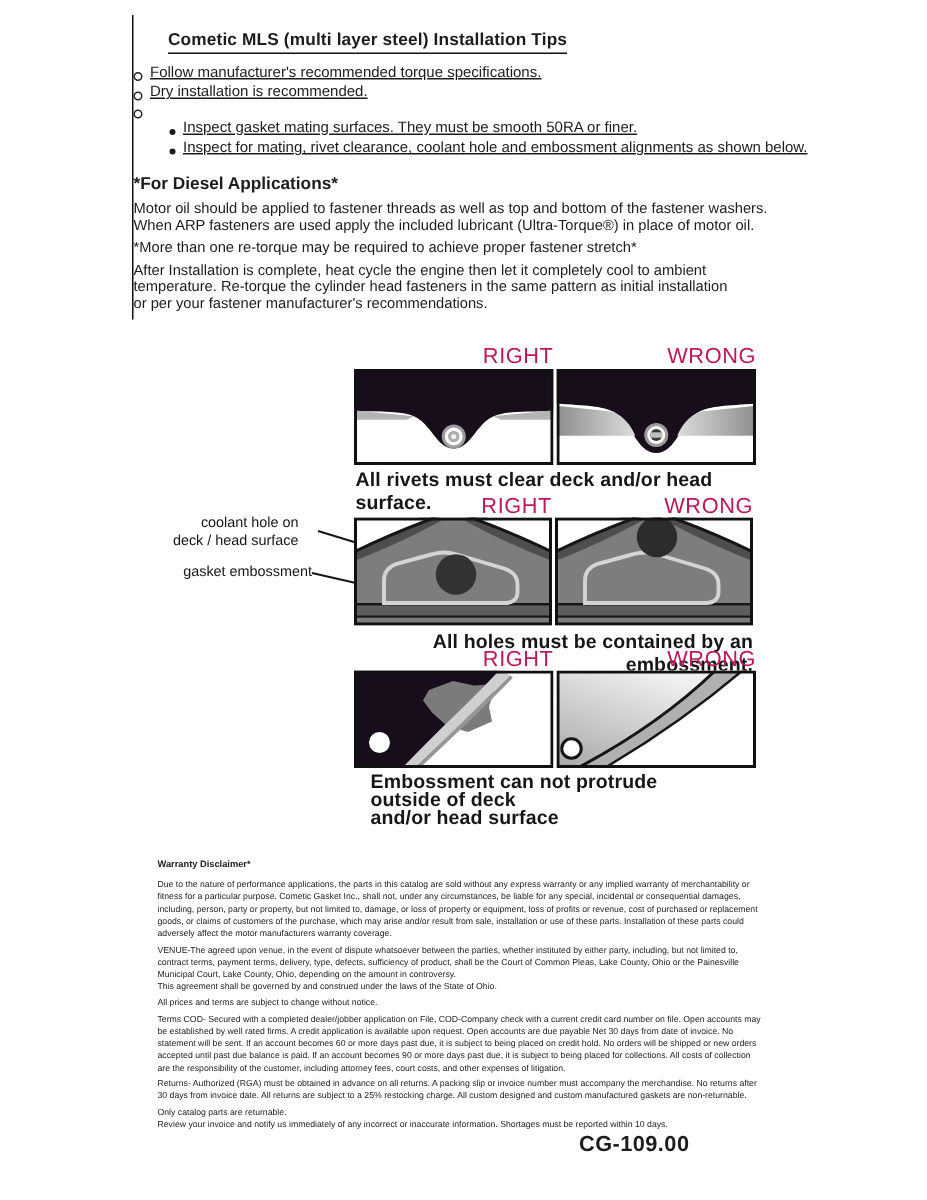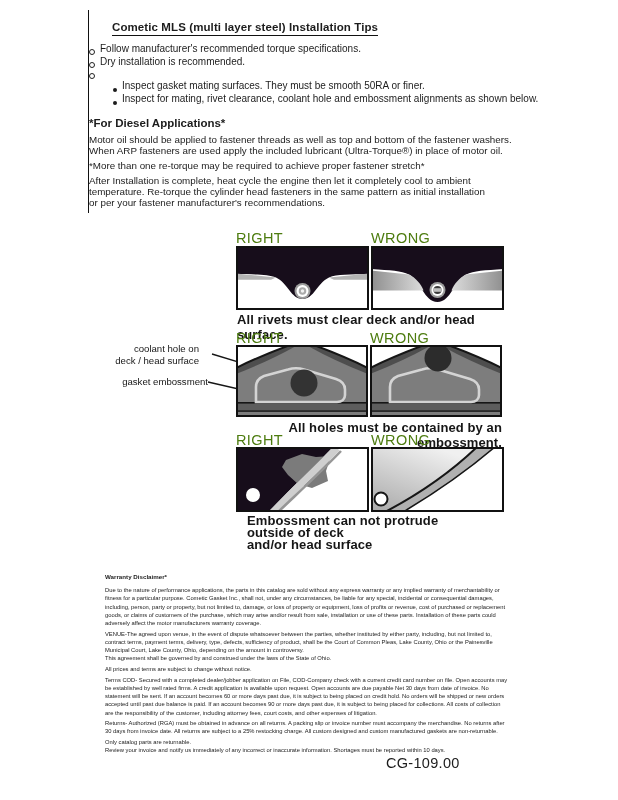--- a/index.html
+++ b/index.html
@@ -8,37 +8,37 @@
     font-family:"Liberation Sans", sans-serif;color:#1c1c1c;
     -webkit-font-smoothing:antialiased;
   }
   .abs{position:absolute;}
   .left-rule{left:88px;top:10px;width:1px;height:203px;background:#111;}
   .title{
     left:112px;top:21px;font-size:11.5px;font-weight:bold;letter-spacing:.1px;
     border-bottom:1.5px solid #111;padding-bottom:2px;white-space:nowrap;
   }
   .bullets{left:89px;top:42px;font-size:10px;line-height:13.2px;}
-  .b-row{display:flex;align-items:flex-end;}
+  .b-row{display:flex;align-items:center;text-decoration:underline;}
   .b-row.sub{padding-left:24px;}
   .marker{flex:0 0 auto;width:4px;height:4px;border-radius:50%;margin:4.5px 5px 0 0;}
   .marker.open{border:1px solid #222;background:#fff;}
   .marker.dot{background:#1c1c1c;margin-top:5px;}
   .diesel{left:89px;top:117px;width:432px;font-size:9.8px;line-height:11px;}
   .diesel h2{margin:0;font-size:11.5px;font-weight:bold;line-height:13px;}
   .diesel p{margin:4px 0 0 0;white-space:pre-line;}
-  .rw-label{font-size:14.5px;font-weight:500;letter-spacing:.4px;text-align:left;width:133px;color:#4d7c0f;}
+  .rw-label{font-size:14.5px;font-weight:500;letter-spacing:.4px;text-align:right;width:133px;color:#be185d;}
   .caption{font-size:13px;font-weight:600;letter-spacing:.1px;color:#161616;}
   .caption.center{text-align:right;}
   .diagram-svg{display:block;}
   .leader-label{font-size:9.6px;line-height:11.5px;text-align:right;color:#161616;}
   .warranty{left:105px;top:573px;width:412px;font-size:5.8px;line-height:8.2px;color:#222;}
   .warranty h3{margin:0 0 5px 0;font-size:6.2px;font-weight:bold;}
   .warranty p{margin:0 0 2.5px 0;white-space:pre-line;}
-  .page-code{left:386px;top:755px;font-size:14.5px;letter-spacing:.3px;color:#1c1c1c;}
+  .page-code{left:386px;top:755px;font-size:14.5px;letter-spacing:.3px;color:#1c1c1c;font-weight:bold;}
 </style>
 </head>
 <body>
 
 <div class="page">
 
   <div class="abs left-rule"></div>
 
   <div class="abs title">Cometic MLS (multi layer steel) Installation Tips</div>
 

